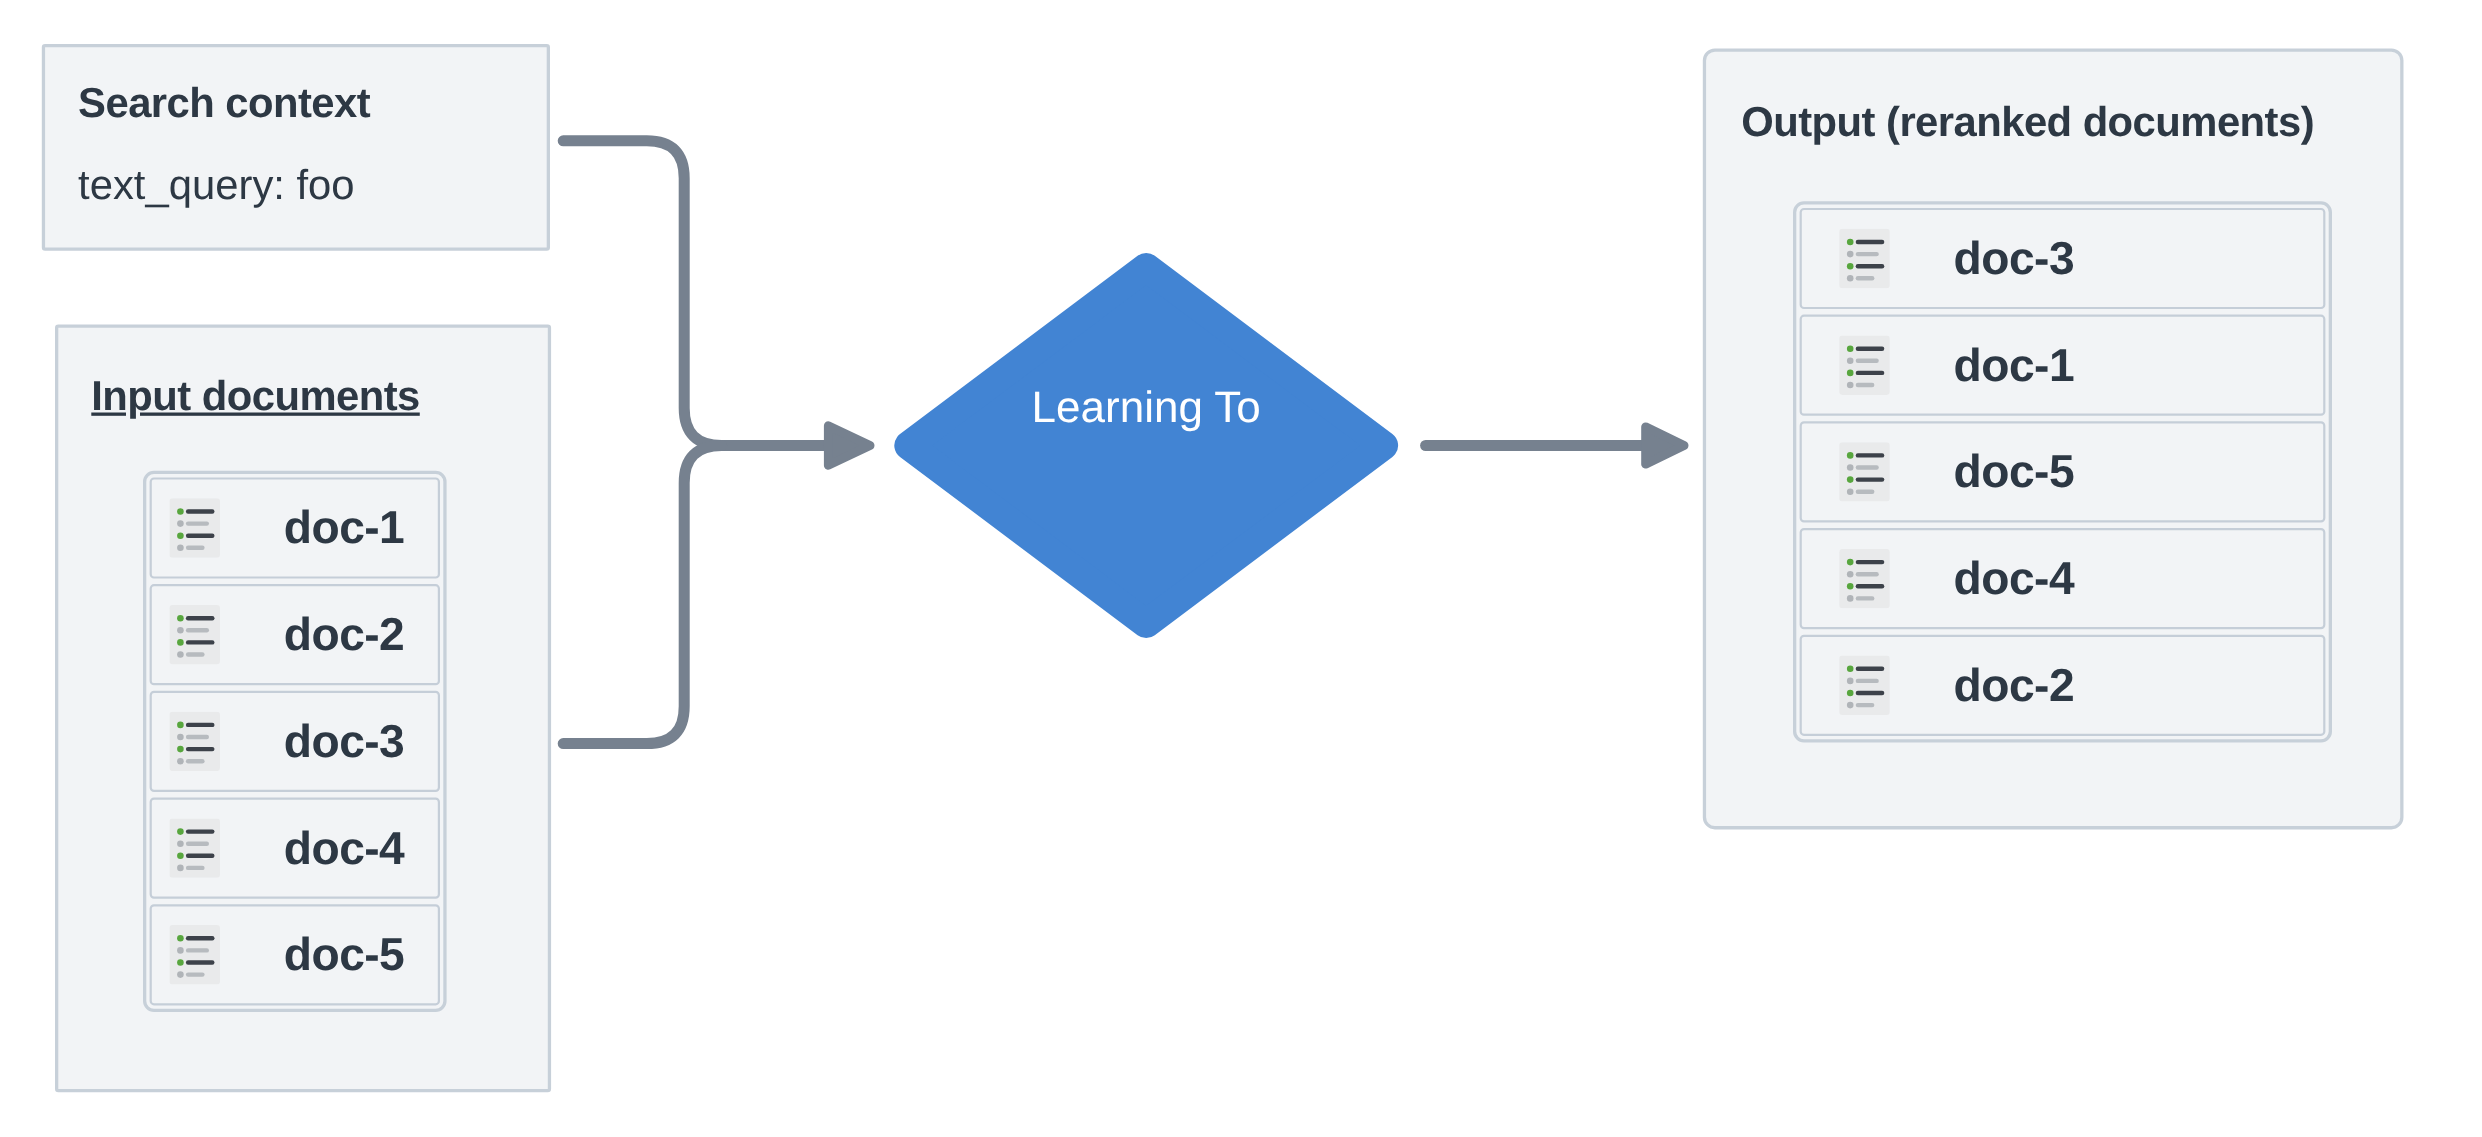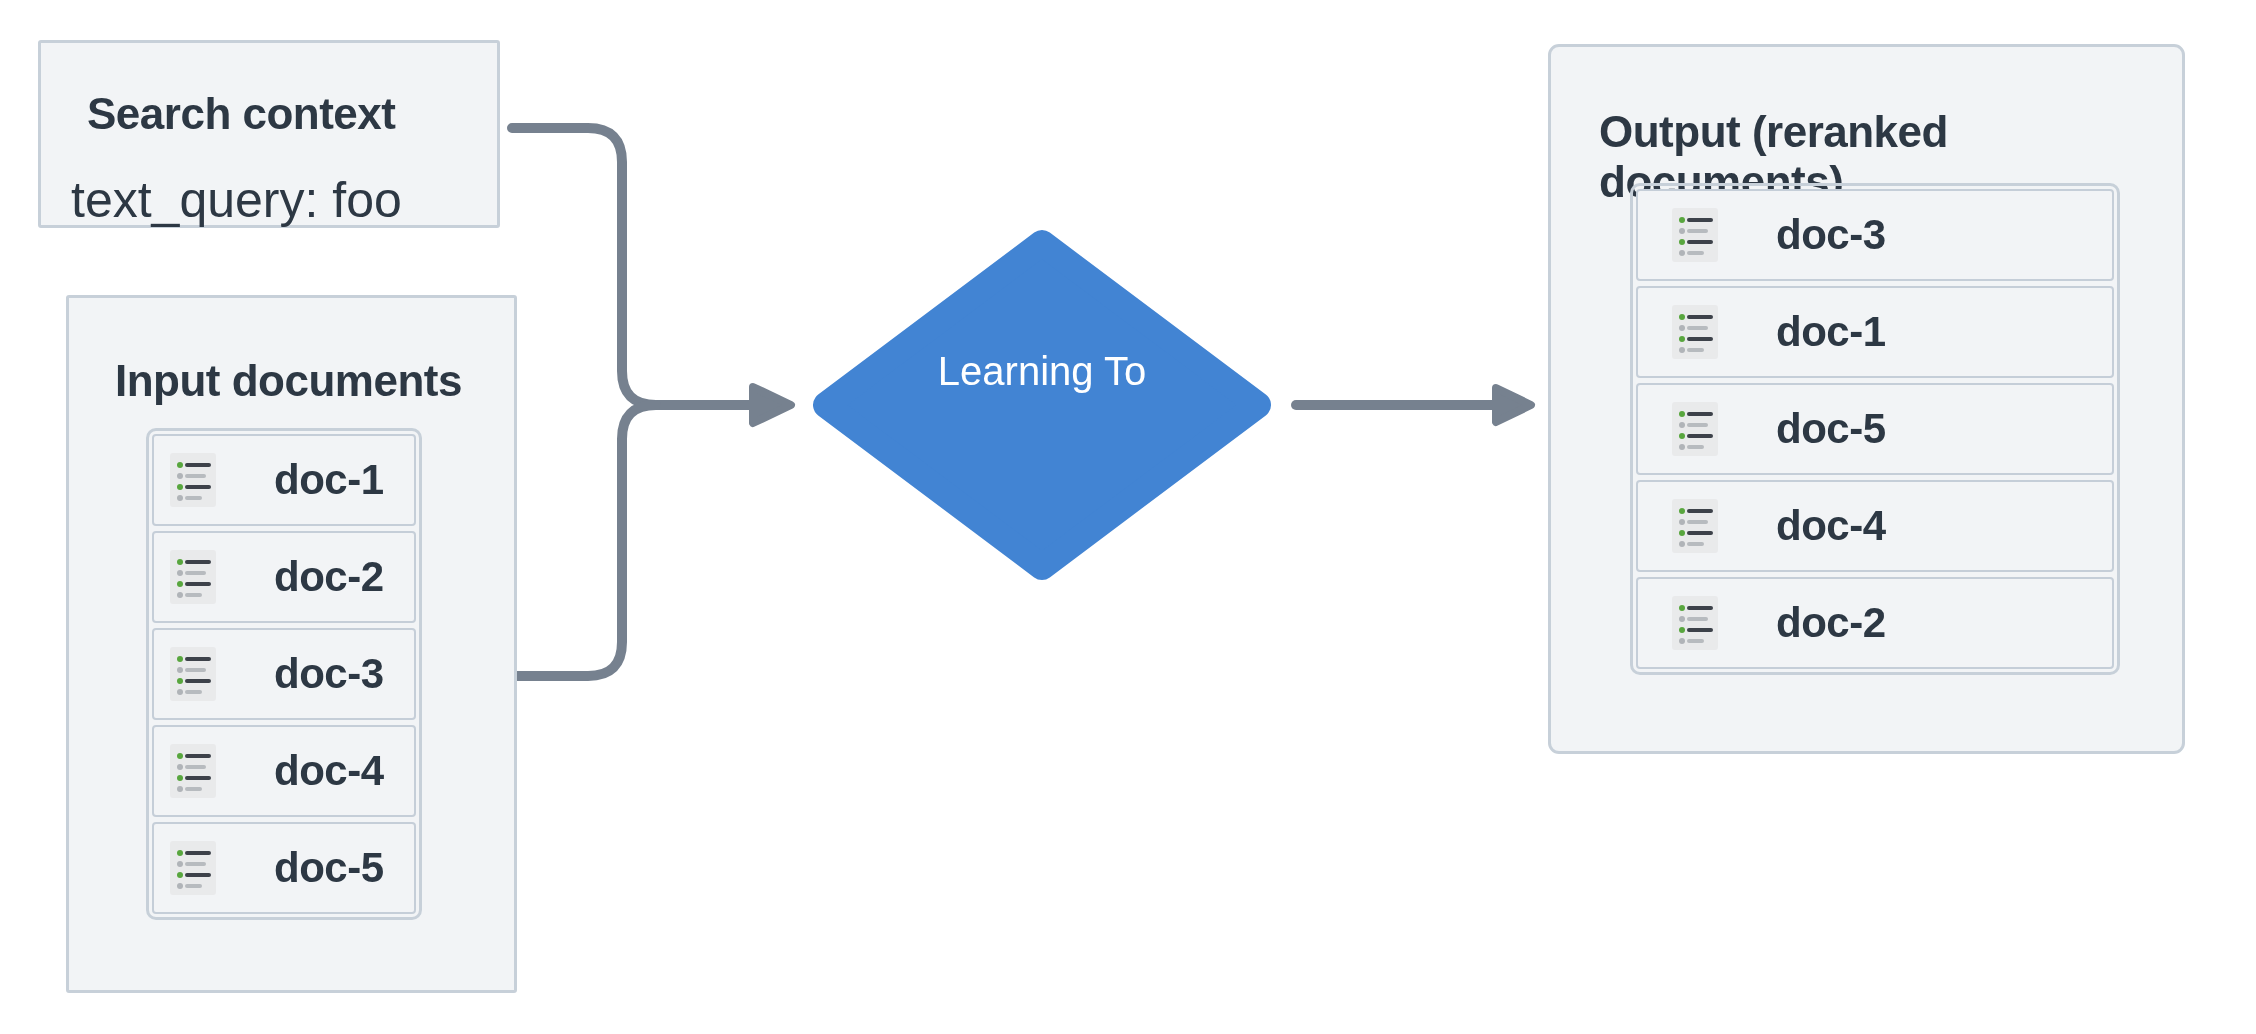--- a/index.html
+++ b/index.html
@@ -24,24 +24,24 @@
   }
   #wires{position:absolute;left:0;top:0;width:2256px;height:1034px;}
   .wire{fill:none;stroke:var(--line);stroke-width:10;stroke-linecap:round;stroke-linejoin:round;}
   .head{fill:var(--line);stroke:var(--line);stroke-width:8;stroke-linejoin:round;}
   #diamond{fill:var(--accent);stroke:var(--accent);stroke-width:26;stroke-linejoin:round;}
 
   .panel{
     position:absolute;background:var(--panel-bg);
     border:3px solid var(--panel-border);border-radius:3px;
   }
-  .title{margin:16px;font-size:44px;font-weight:bold;letter-spacing:-0.5px;color:var(--ink);}
+  .title{margin:0;font-size:38px;font-weight:bold;letter-spacing:-0.5px;color:var(--ink);}
   #search-context{left:38px;top:40px;width:462px;height:188px;padding:30px 30px;}
-  #search-context .query{margin:32px 0 0 0;font-size:50px;font-weight:normal;color:var(--ink);}
-  #input-documents{left:66px;top:295px;width:451px;height:698px;padding:42px 30px;}
+  #search-context .query{margin:32px 0 0 0;font-size:38px;font-weight:normal;color:var(--ink);}
+  #input-documents{left:50px;top:295px;width:451px;height:698px;padding:42px 30px;text-decoration:underline;}
   #output-documents{left:1548px;top:44px;width:637px;height:710px;padding:44px 32px;border-radius:11px;}
 
   .doc-card{
     position:absolute;border:3px solid var(--panel-border);border-radius:10px;
     padding:3px;display:flex;flex-direction:column;gap:5px;background:transparent;
   }
   #input-documents .doc-card{left:77px;top:130px;width:276px;}
   #output-documents .doc-card{left:79px;top:136px;width:490px;}
   .doc-row{
     height:92px;border:2px solid var(--row-border);border-radius:4px;

